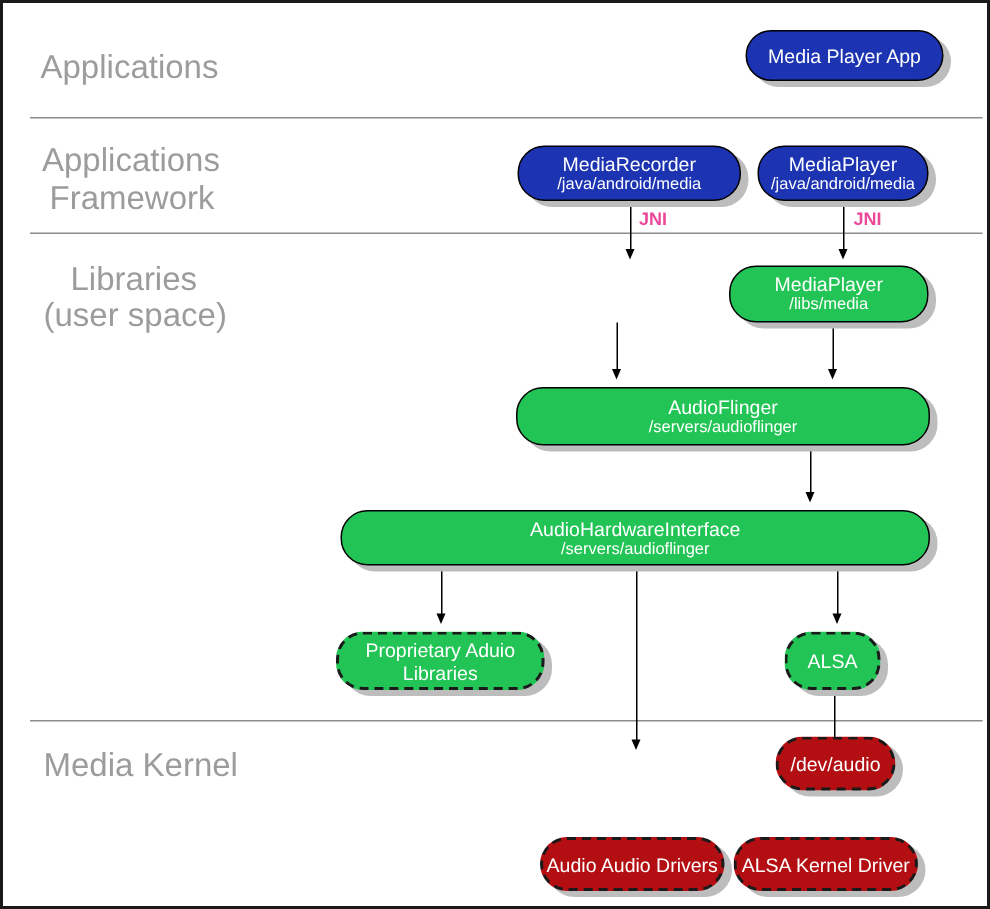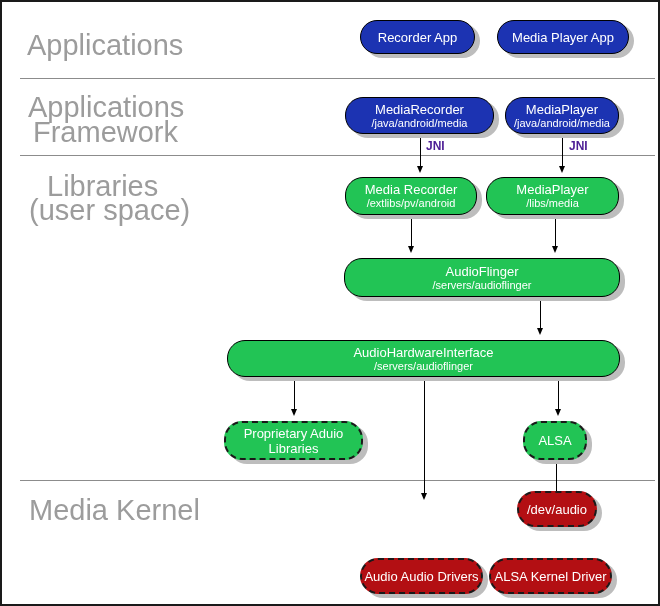--- a/index.html
+++ b/index.html
@@ -4,21 +4,21 @@
 <style>
   html,body { margin:0; padding:0; background:#fff; }
   #canvas {
     position:relative; width:660px; height:606px;
     box-sizing:border-box; border:2px solid #1a1a1a;
     background:#ffffff; overflow:hidden;
     font-family:"Liberation Sans","DejaVu Sans",sans-serif;
   }
   .section-label {
     position:absolute; color:var(--section-label,#9c9c9c);
-    font-size:29px; line-height:24px; white-space:nowrap;
+    font-size:22px; line-height:24px; white-space:nowrap;
   }
   .divider {
     position:absolute; left:18px; width:635px; height:0;
     border-top:1px solid var(--divider,#8c8c8c);
   }
   .node {
     position:absolute; box-sizing:border-box; border-radius:18px;
     display:flex; flex-direction:column; align-items:center; justify-content:center;
     color:#ffffff; text-align:center;
     border:1.5px solid #000;
@@ -28,21 +28,21 @@
   .node.green { background:var(--lib-green,#22c455); }
   .node.red   { background:var(--kernel-red,#b30f13); }
   .node.dashed { border:2px dashed #1a1a1a; }
   .node .title    { font-size:13px; line-height:15px; }
   .node .subtitle { font-size:11px; line-height:13px;text-align:right; }
   .arrow { position:absolute; width:1px; background:#000; }
   .arrow::after {
     content:""; position:absolute; left:-3px; bottom:-7px;
     width:0; height:0; border:3.5px solid transparent; border-top:7px solid #000;
   }
-  .jni-label { position:absolute; font-size:12px; font-weight:600; color:#4c1d95; }
+  .jni-label { position:absolute; font-size:12px; font-weight:600; color:#ec4899; }
 </style>
 </head>
 <body>
 
 <div id="canvas">
 
   <div class="divider" style="top:76px"></div>
   <div class="divider" style="top:153px"></div>
   <div class="divider" style="top:478px"></div>
 
@@ -59,40 +59,33 @@
   <div class="arrow" style="left:553px;top:213px;height:34px"></div>
   <div class="arrow" style="left:538px;top:295px;height:34px"></div>
   <div class="arrow" style="left:292px;top:375px;height:35px"></div>
   <div class="arrow" style="left:422px;top:375px;height:119px"></div>
   <div class="arrow" style="left:556px;top:375px;height:35px"></div>
   <div class="arrow" style="left:554px;top:458px;height:36px"></div>
 
   <div class="jni-label" style="left:424px;top:137px">JNI</div>
   <div class="jni-label" style="left:567px;top:137px">JNI</div>
 
-  <div class="node blue" style="left:358px;top:18px;width:115px;height:34px">
-    <div class="title">Recorder App</div>
-  </div>
   <div class="node blue" style="left:495px;top:18px;width:132px;height:34px">
     <div class="title">Media Player App</div>
   </div>
 
   <div class="node blue" style="left:343px;top:95px;width:149px;height:37px">
     <div class="title">MediaRecorder</div>
     <div class="subtitle">/java/android/media</div>
   </div>
   <div class="node blue" style="left:503px;top:95px;width:114px;height:37px">
     <div class="title">MediaPlayer</div>
     <div class="subtitle">/java/android/media</div>
   </div>
 
-  <div class="node green" style="left:343px;top:175px;width:132px;height:38px">
-    <div class="title">Media Recorder</div>
-    <div class="subtitle">/extlibs/pv/android</div>
-  </div>
   <div class="node green" style="left:484px;top:175px;width:133px;height:38px">
     <div class="title">MediaPlayer</div>
     <div class="subtitle">/libs/media</div>
   </div>
   <div class="node green" style="left:342px;top:256px;width:276px;height:39px">
     <div class="title">AudioFlinger</div>
     <div class="subtitle">/servers/audioflinger</div>
   </div>
   <div class="node green" style="left:225px;top:338px;width:393px;height:37px">
     <div class="title">AudioHardwareInterface</div>

